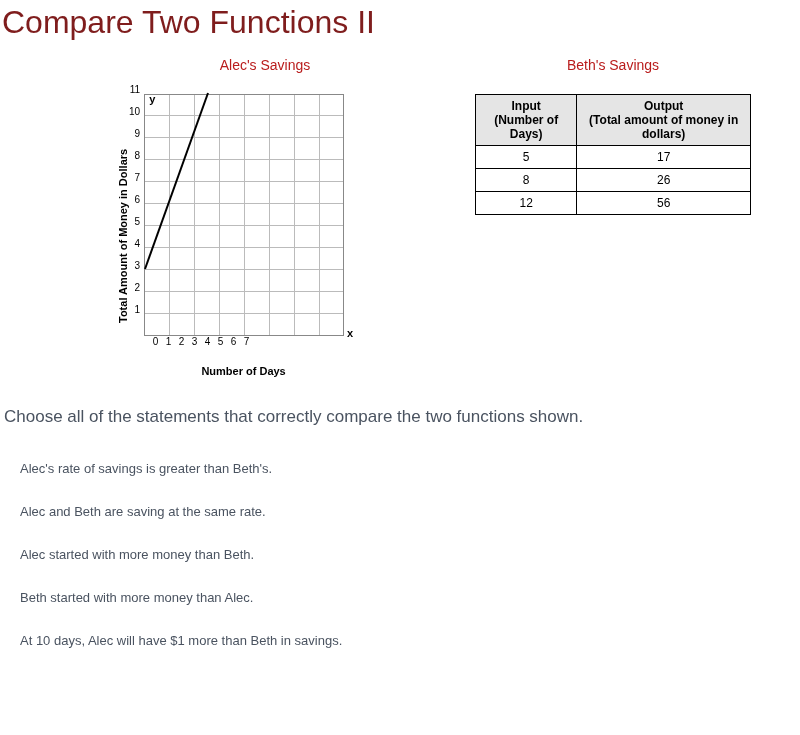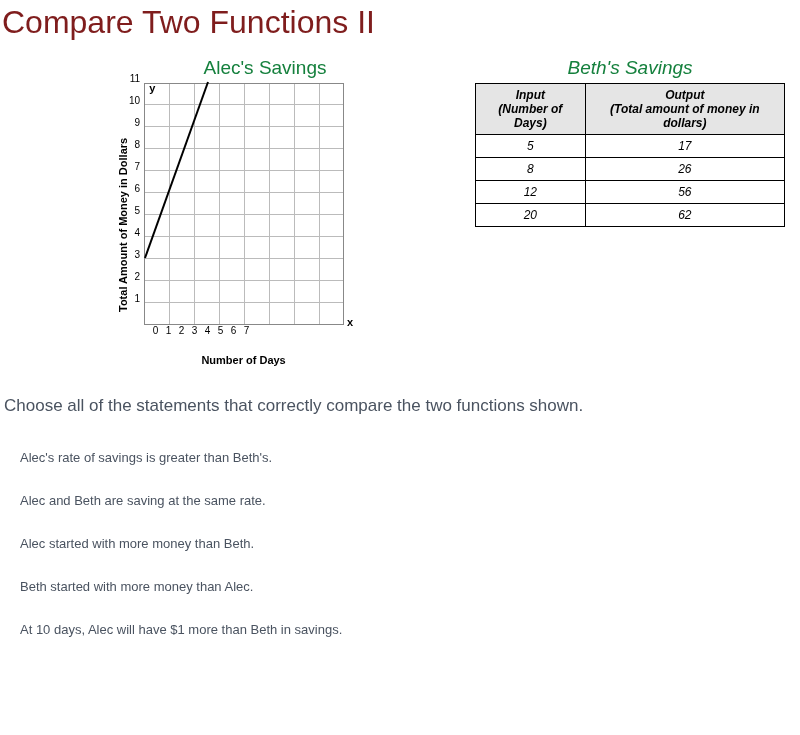--- a/index.html
+++ b/index.html
@@ -20,27 +20,27 @@
     font-weight: 500;
   }
   .content-row {
     display: flex;
     align-items: flex-start;
     gap: 60px;
     padding-left: 115px;
   }
   .col-title {
     text-align: center;
-    font-size: 19px;
-    color: #15803d;
-    margin-bottom: 4px;
+    font-size: 14px;
+    color: #b91c1c;
+    margin-bottom: 21px;
     font-family: "Trebuchet MS", sans-serif;
   }
   .col-left { width: 300px; }
-  .col-right { width: 310px; padding-top: 0; font-style: italic; }
+  .col-right { width: 276px; padding-top: 0; }
   
   .chart-wrap { display:flex; }
   .yaxis-label {
     writing-mode: vertical-rl;
     transform: rotate(180deg);
     font-size: 11px;
     font-weight: bold;
     color: #000;
     text-align: center;
     padding-right: 2px;
@@ -173,24 +173,20 @@
           <td>17</td>
         </tr>
         <tr>
           <td>8</td>
           <td>26</td>
         </tr>
         <tr>
           <td>12</td>
           <td>56</td>
         </tr>
-        <tr>
-          <td>20</td>
-          <td>62</td>
-        </tr>
       </tbody>
     </table>
   </div>
 </div>
 
 <div class="question">Choose all of the statements that correctly compare the two functions shown.</div>
 
 <div class="answers">
   <div class="answer">Alec's rate of savings is greater than Beth's.</div>
   <div class="answer">Alec and Beth are saving at the same rate.</div>

